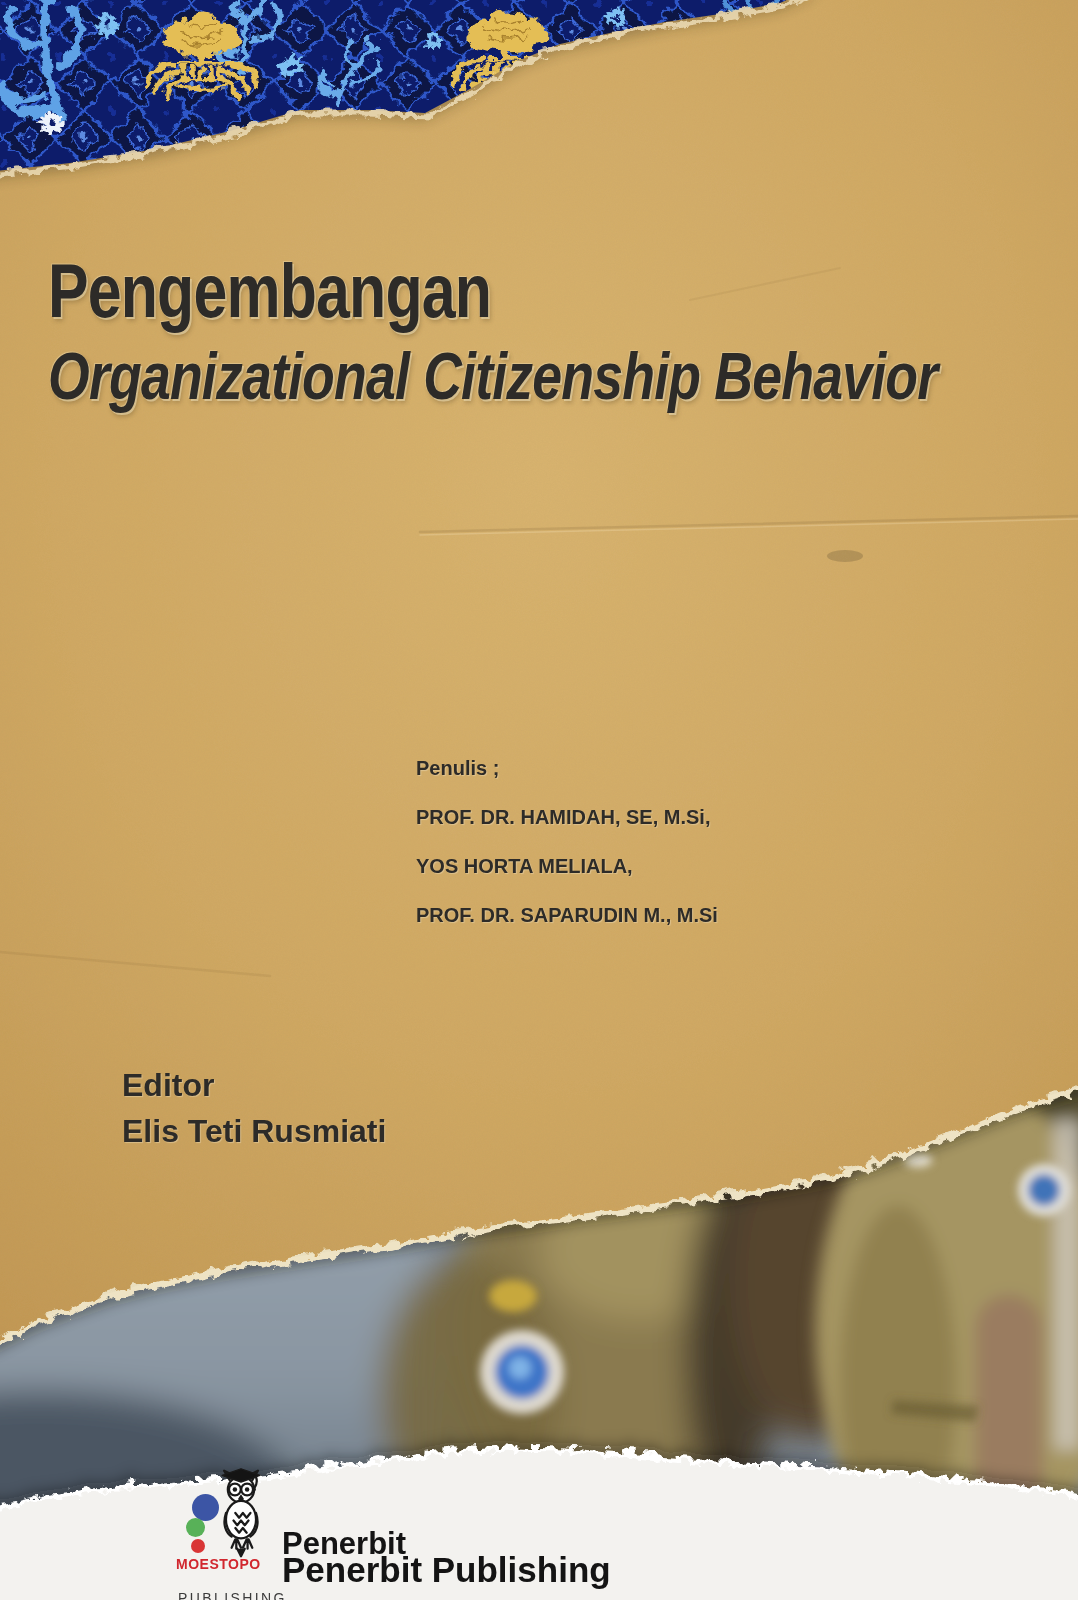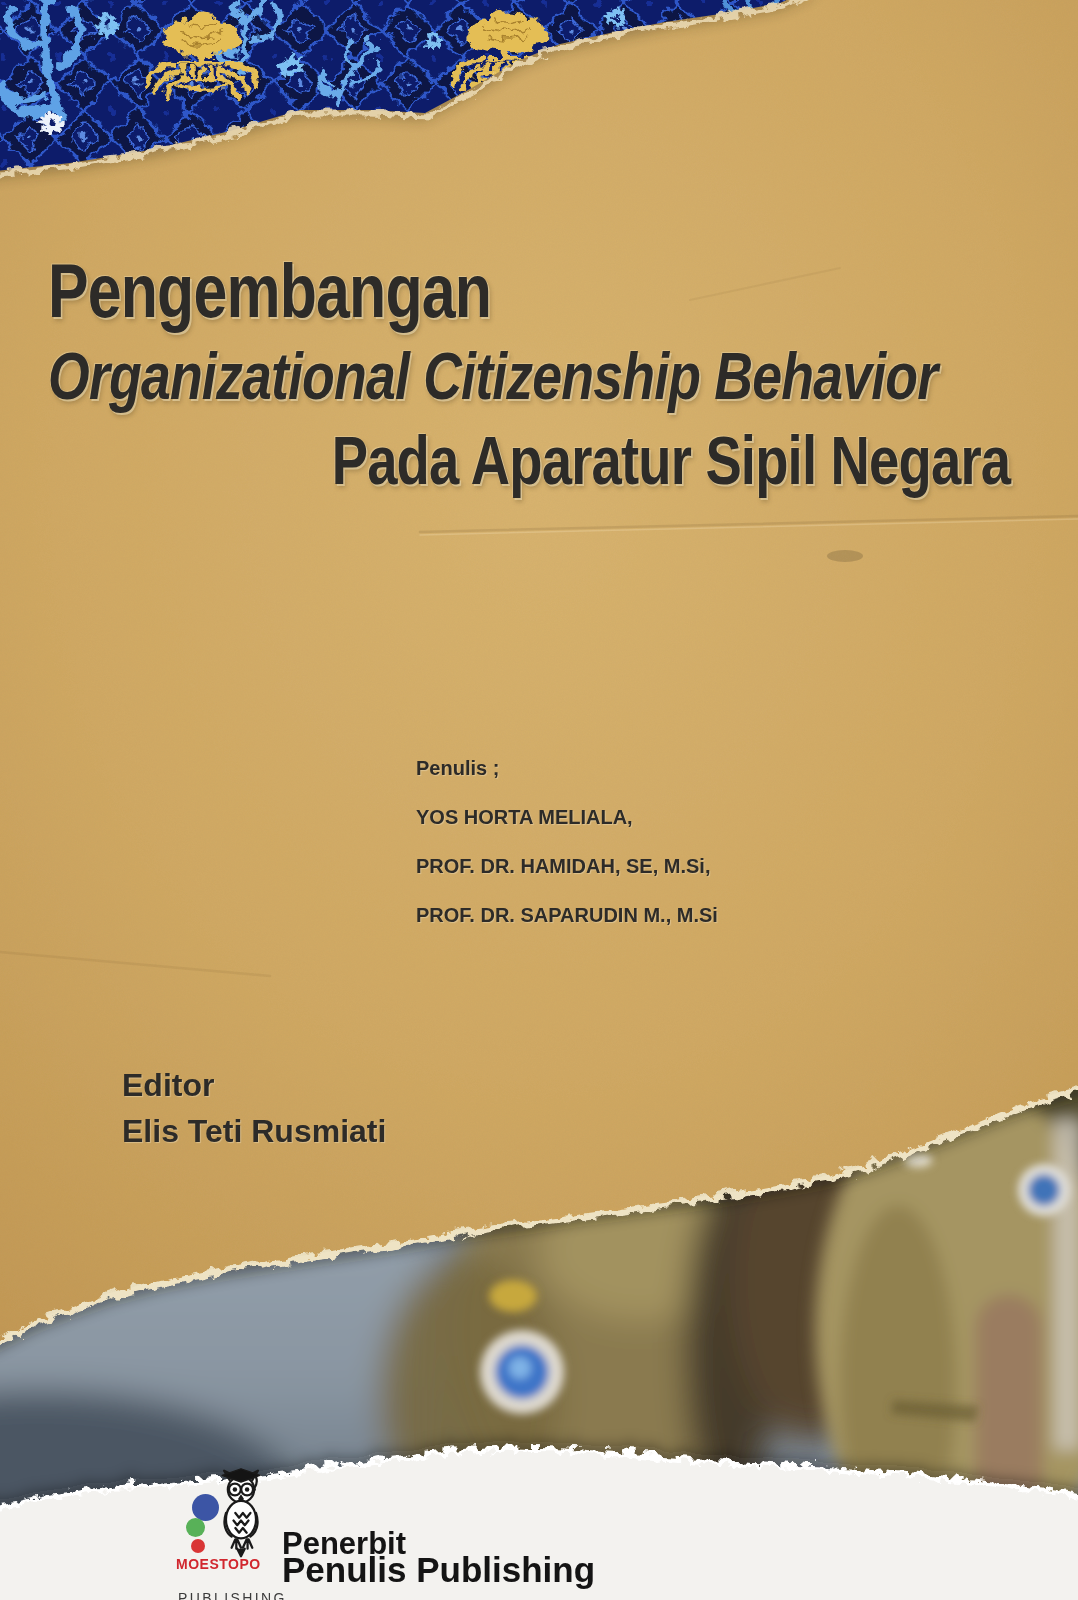--- a/index.html
+++ b/index.html
@@ -219,27 +219,26 @@
       <use href="#korpri" x="0" y="0" width="120" height="100" transform="translate(448,6) scale(0.94)"></use>
     </g>
     <use href="#batikShape" fill="none" stroke="#ead9b2" stroke-width="5" filter="url(#tear)" opacity="0.9"></use>
 
     <use href="#whiteShape" fill="#f3f2ef" stroke="#ffffff" stroke-width="5" filter="url(#tearW)"></use>
   </svg>
 
   <div class="txt title-block">
     <span class="tline t1"><span class="sq">Pengembangan</span></span>
     <span class="tline t2"><span class="sq">Organizational Citizenship Behavior</span></span>
-    <span class="tline t3"><span class="sq">Pada Aparatur Sipil Negara</span></span>
   </div>
 
   <div class="txt authors-block">
     <div>Penulis ;</div>
+    <div>PROF. DR. HAMIDAH, SE, M.Si,</div>
     <div>YOS HORTA MELIALA,</div>
-    <div>PROF. DR. HAMIDAH, SE, M.Si,</div>
     <div>PROF. DR. SAPARUDIN M., M.Si</div>
   </div>
 
   <div class="txt editor-block">
     <div>Editor</div>
     <div>Elis Teti Rusmiati</div>
   </div>
 
   <div class="logo">
     <span class="dot dot-blue" style="background:#3c55a5"></span>
@@ -265,15 +264,15 @@
         <path d="M30,3 L50,10 L30,17 L10,10 Z" fill="#141414" stroke-width="1.5"></path>
         <path d="M46,12 C48,17 46,21 44,24"></path>
         <circle cx="44" cy="25" r="1.8" fill="#1a1a1a" stroke="none"></circle>
       </g>
     </svg>
     <div class="logo-word">MOESTOPO</div>
     <div class="logo-sub">PUBLISHING</div>
   </div>
 
   <div class="txt pub-prefix">Penerbit</div>
-  <div class="txt pub-name">Penulis Publishing</div>
+  <div class="txt pub-name">Penerbit Publishing</div>
 
 </div>
 
 </body></html>

